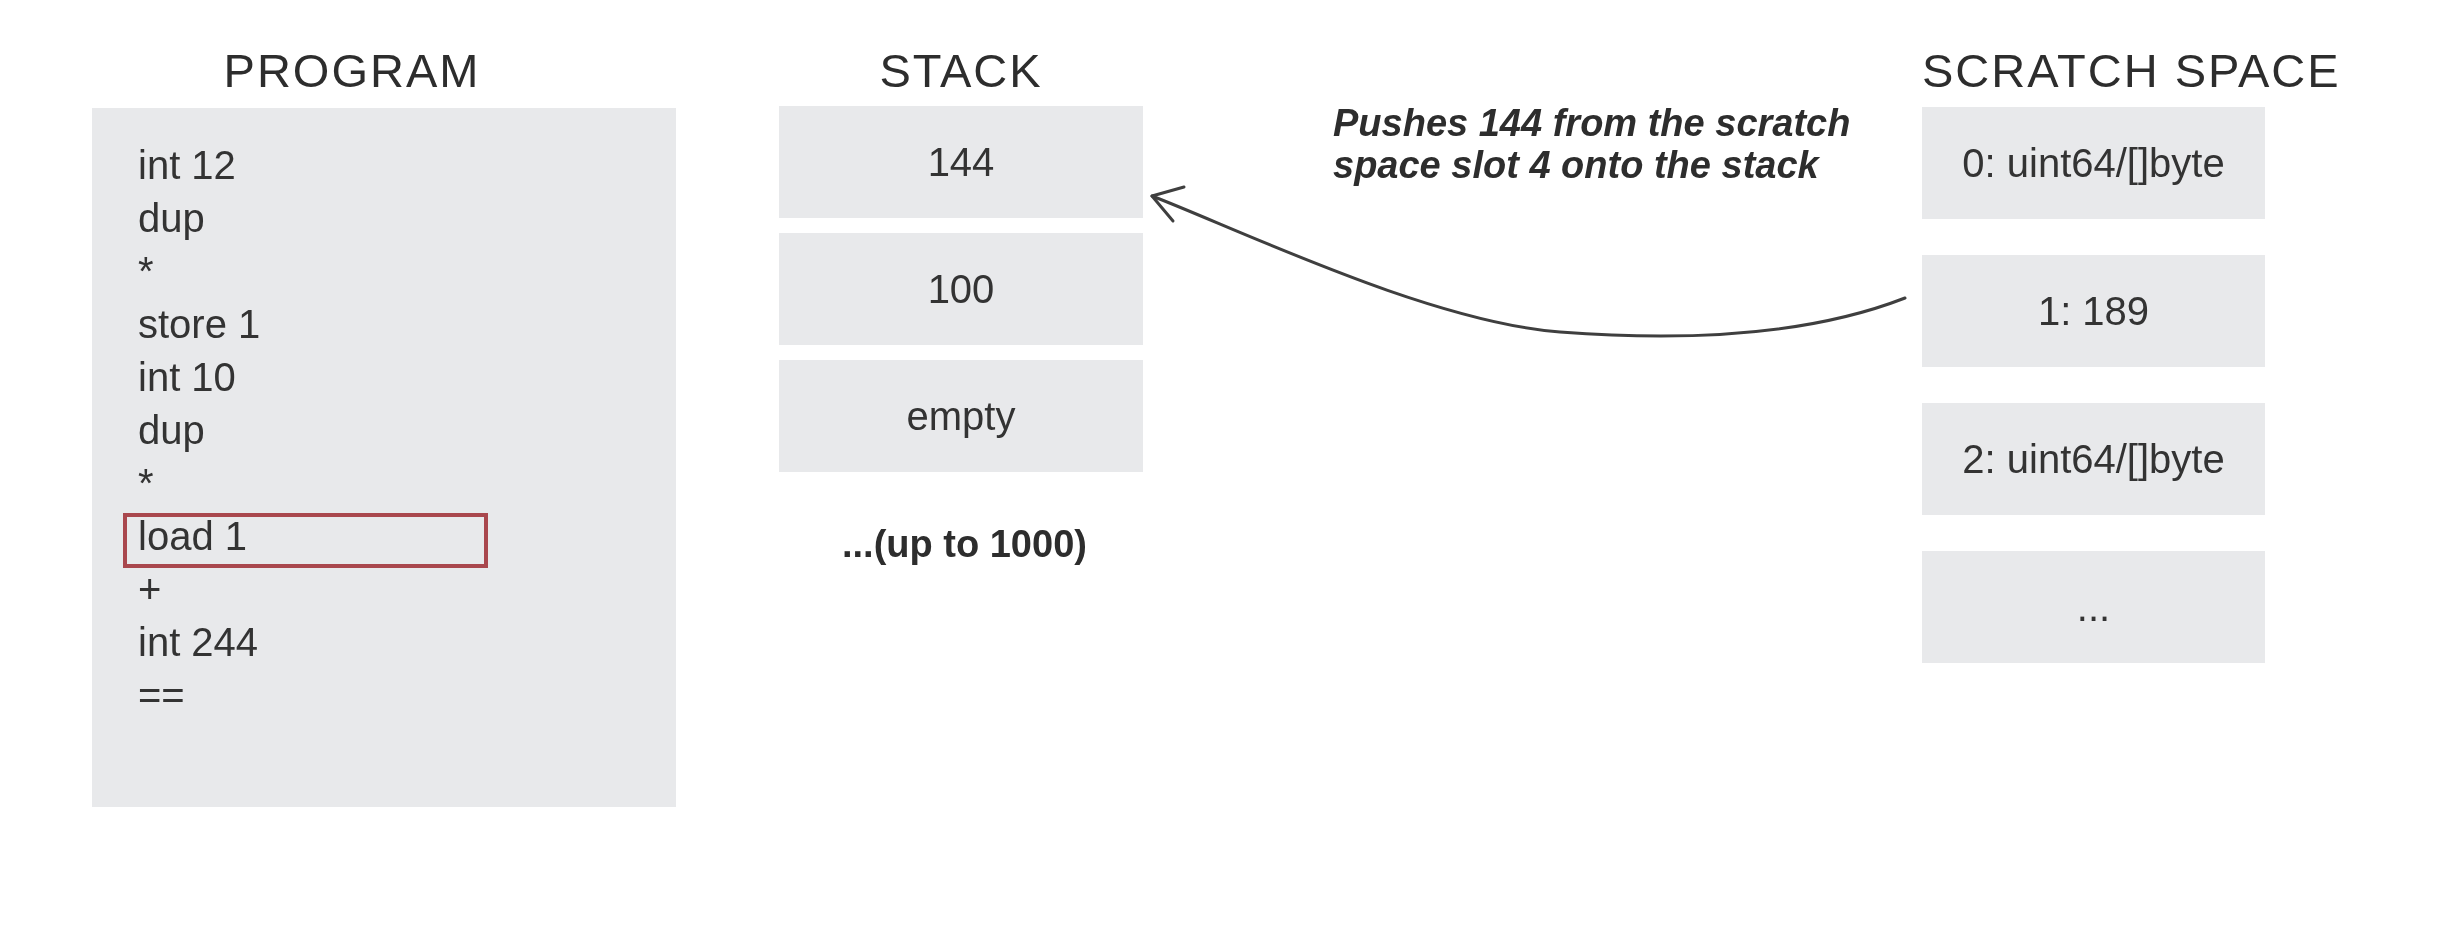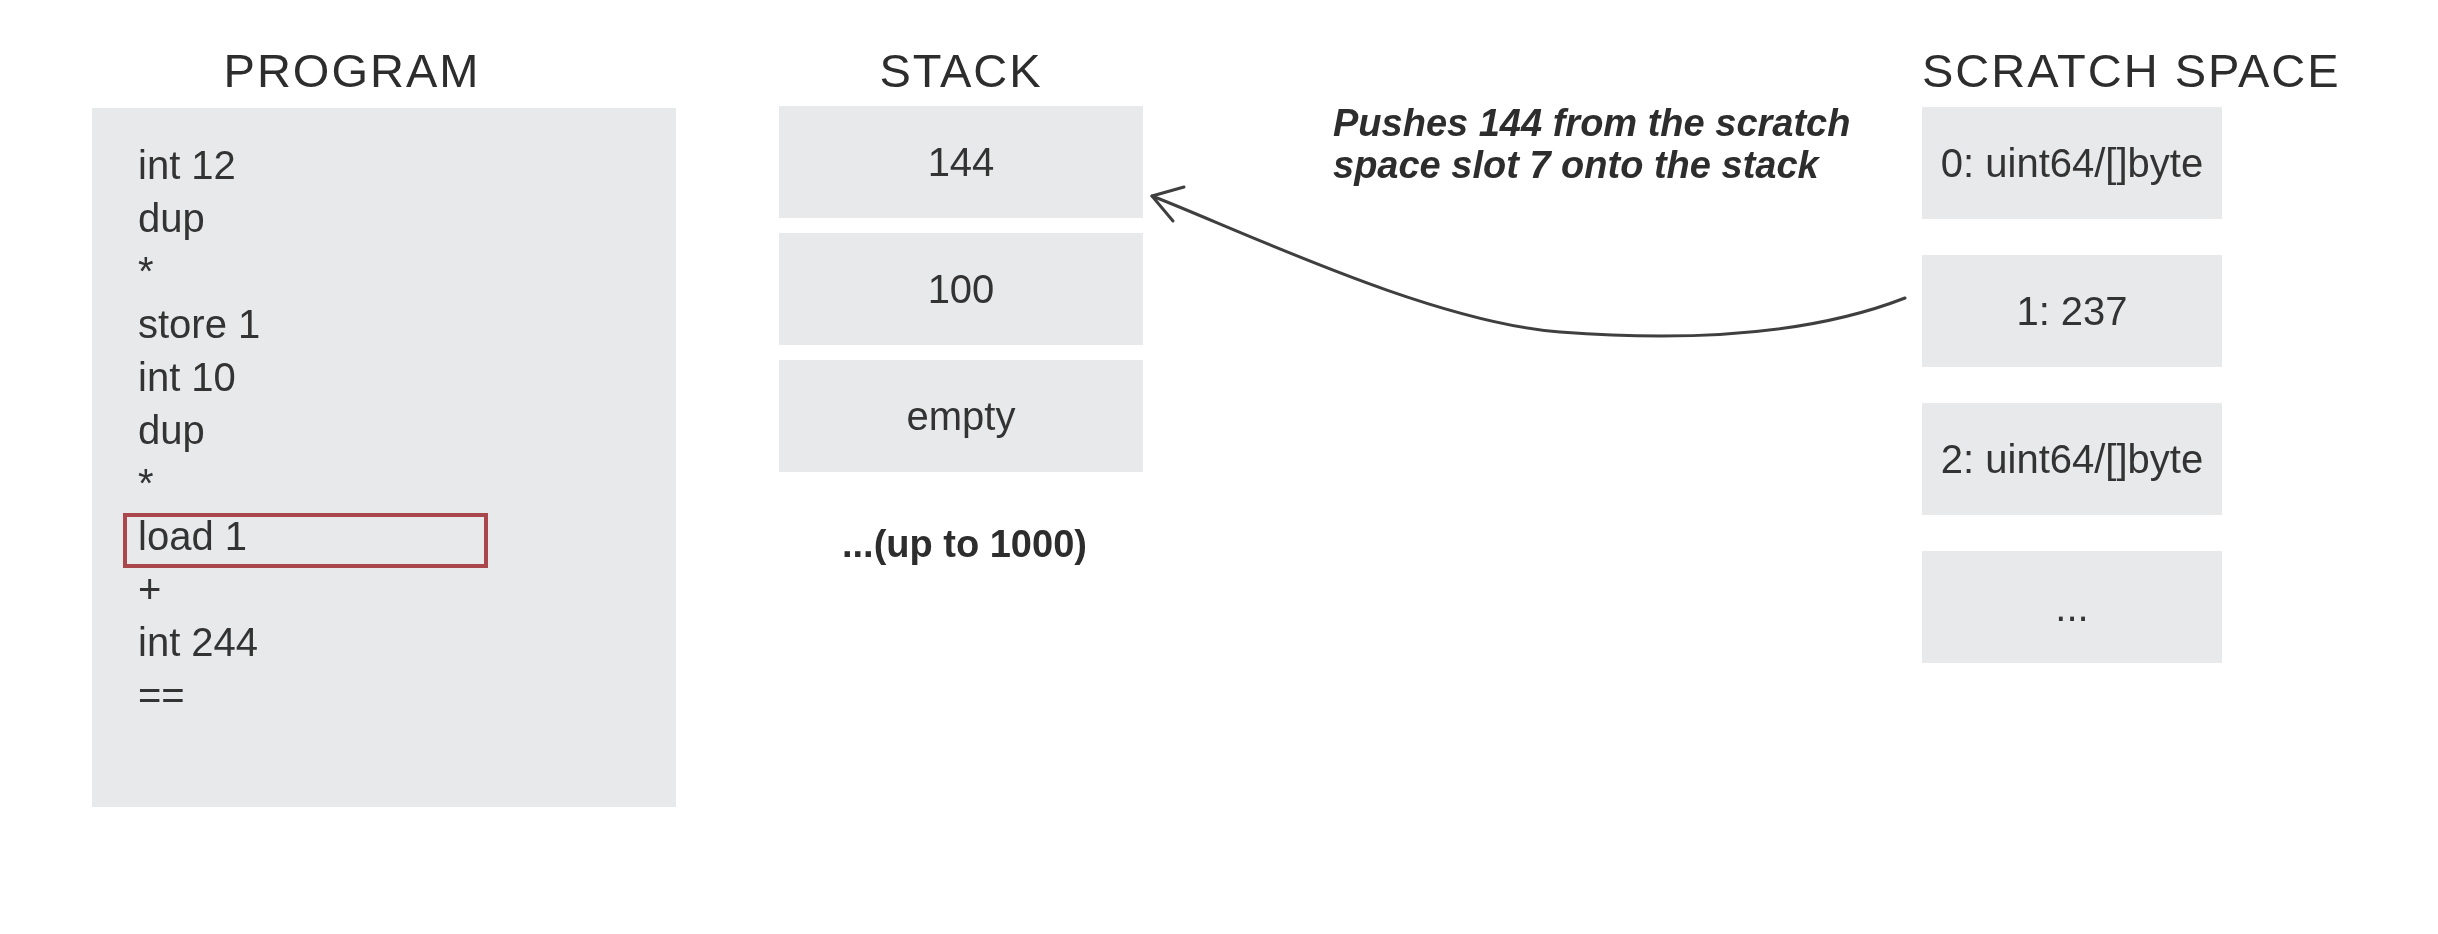--- a/index.html
+++ b/index.html
@@ -59,21 +59,21 @@
     box-sizing: border-box;
     border: 4px solid var(--highlight-border, #a9474d);
   }
   .col {
     position: absolute;
     display: flex;
     flex-direction: column;
     gap: 15px;
   }
   #stack-col   { left: 779px;  top: 106px; width: 364px; }
-  #scratch-col { left: 1922px; top: 107px; width: 300px; gap: 36px; }
+  #scratch-col { left: 1922px; top: 107px; width: 343px; gap: 36px; }
   .slot {
     height: 112px;
     background: var(--box-bg, #e8e9eb);
     display: flex;
     align-items: center;
     justify-content: center;
     font-size: 40px;
     white-space: pre;
   }
   #stack-note {
@@ -140,26 +140,26 @@
   <div class="col" id="stack-col">
       <div class="slot">144</div>
       <div class="slot">100</div>
       <div class="slot">empty</div>
     </div>
 
   <div id="stack-note">...(up to 1000)</div>
 
   <div id="annotation">
     <div>Pushes 144 from the scratch</div>
-    <div>space slot 7 onto the stack</div>
+    <div>space slot 4 onto the stack</div>
   </div>
 
   <div class="col" id="scratch-col">
       <div class="slot">0: uint64/[]byte</div>
-      <div class="slot">1: 237</div>
+      <div class="slot">1: 189</div>
       <div class="slot">2: uint64/[]byte</div>
       <div class="slot">...</div>
     </div>
 
   <svg id="arrow" width="2438" height="934" viewBox="0 0 2438 934">
     <path d="M 1905 298 C 1810 335 1690 342 1560 332 C 1430 322 1240 230 1152 196"></path>
     <path d="M 1184 187 L 1152 196 L 1173 221"></path>
   </svg>
 
 </div>

